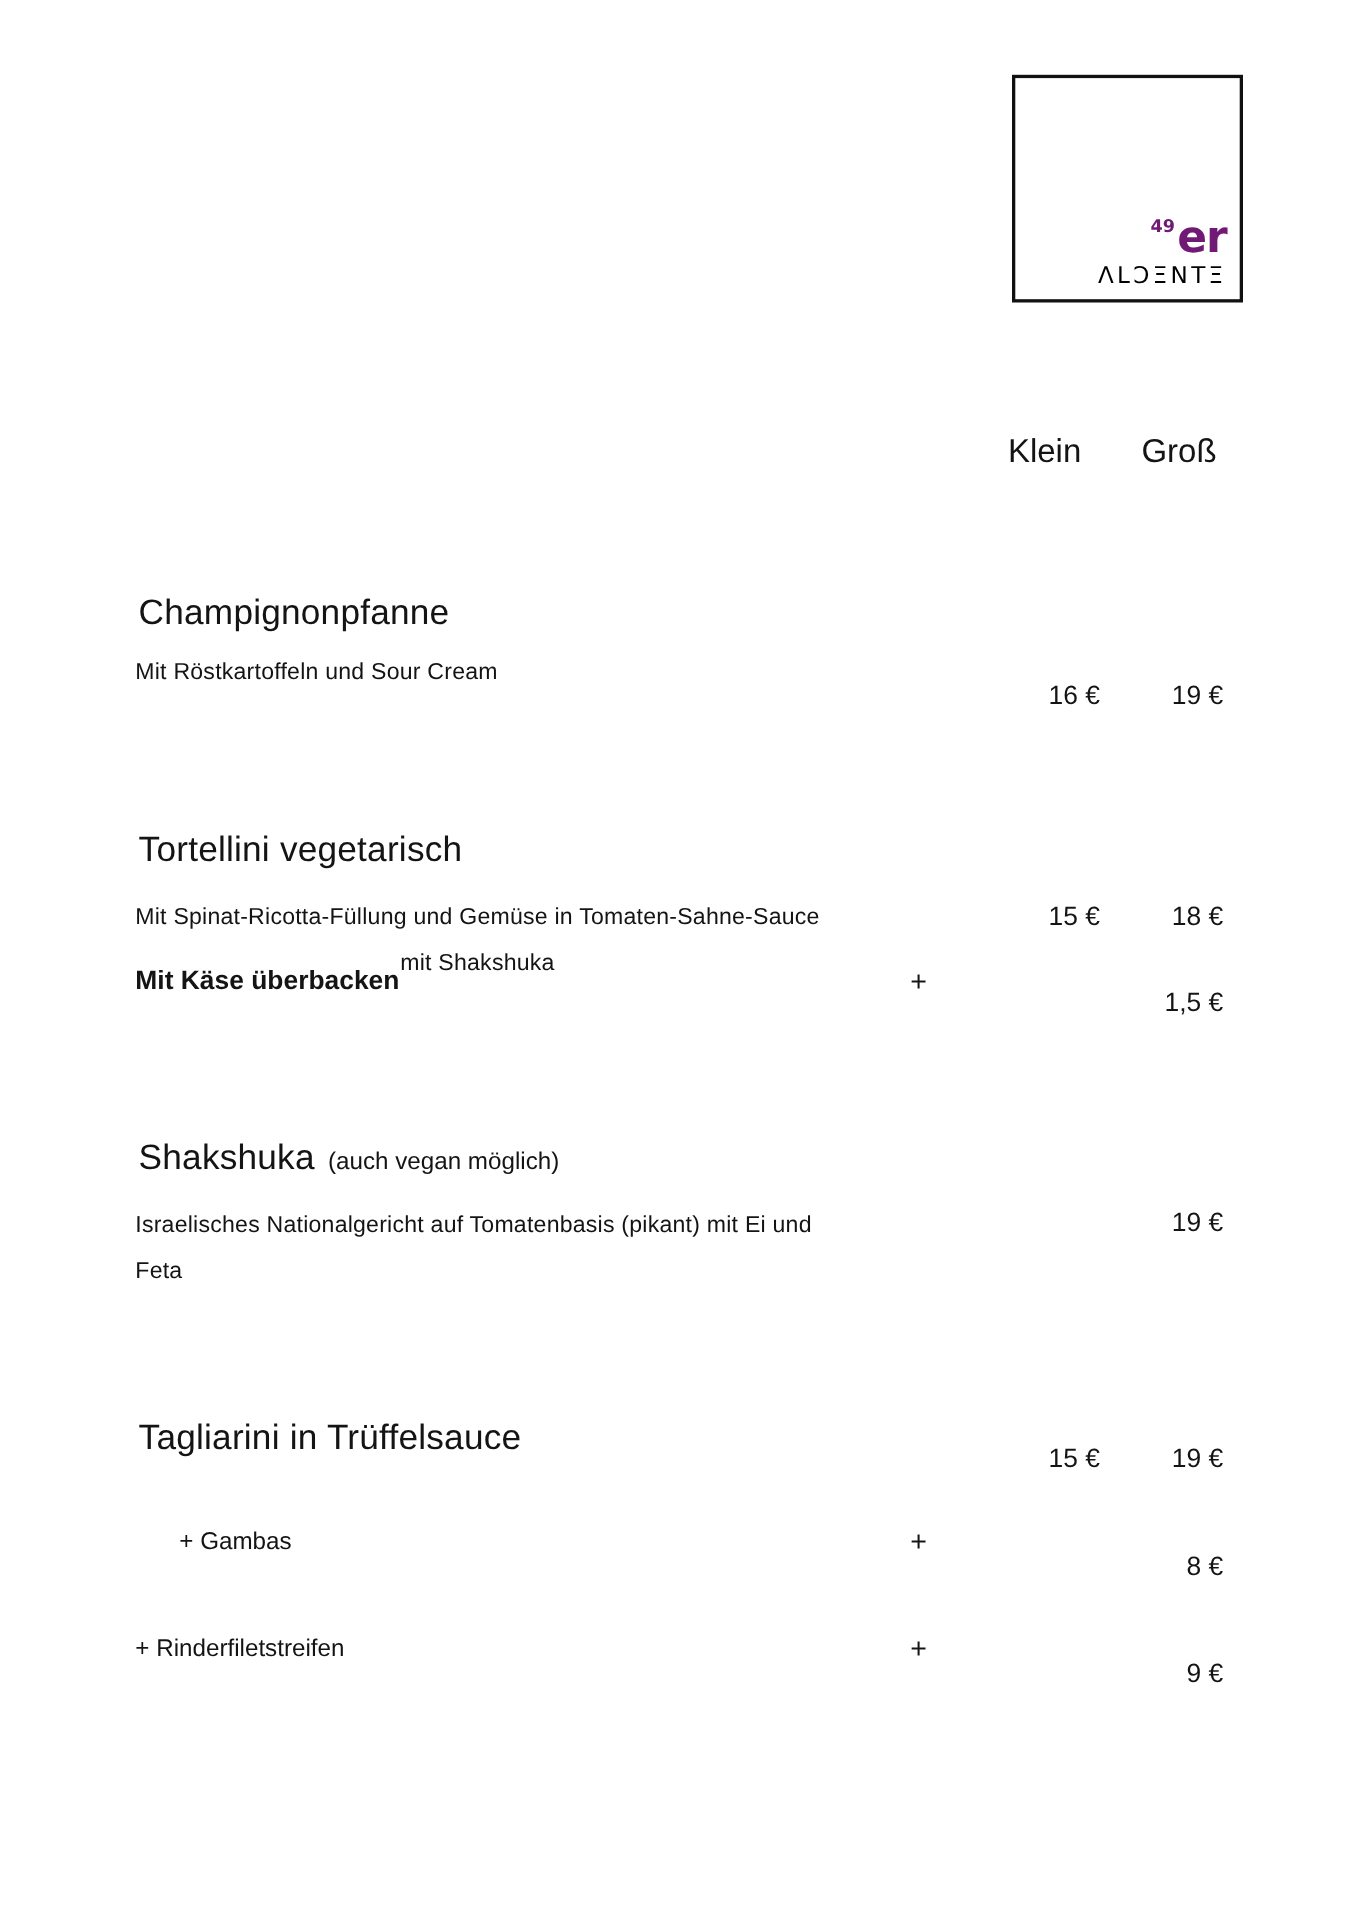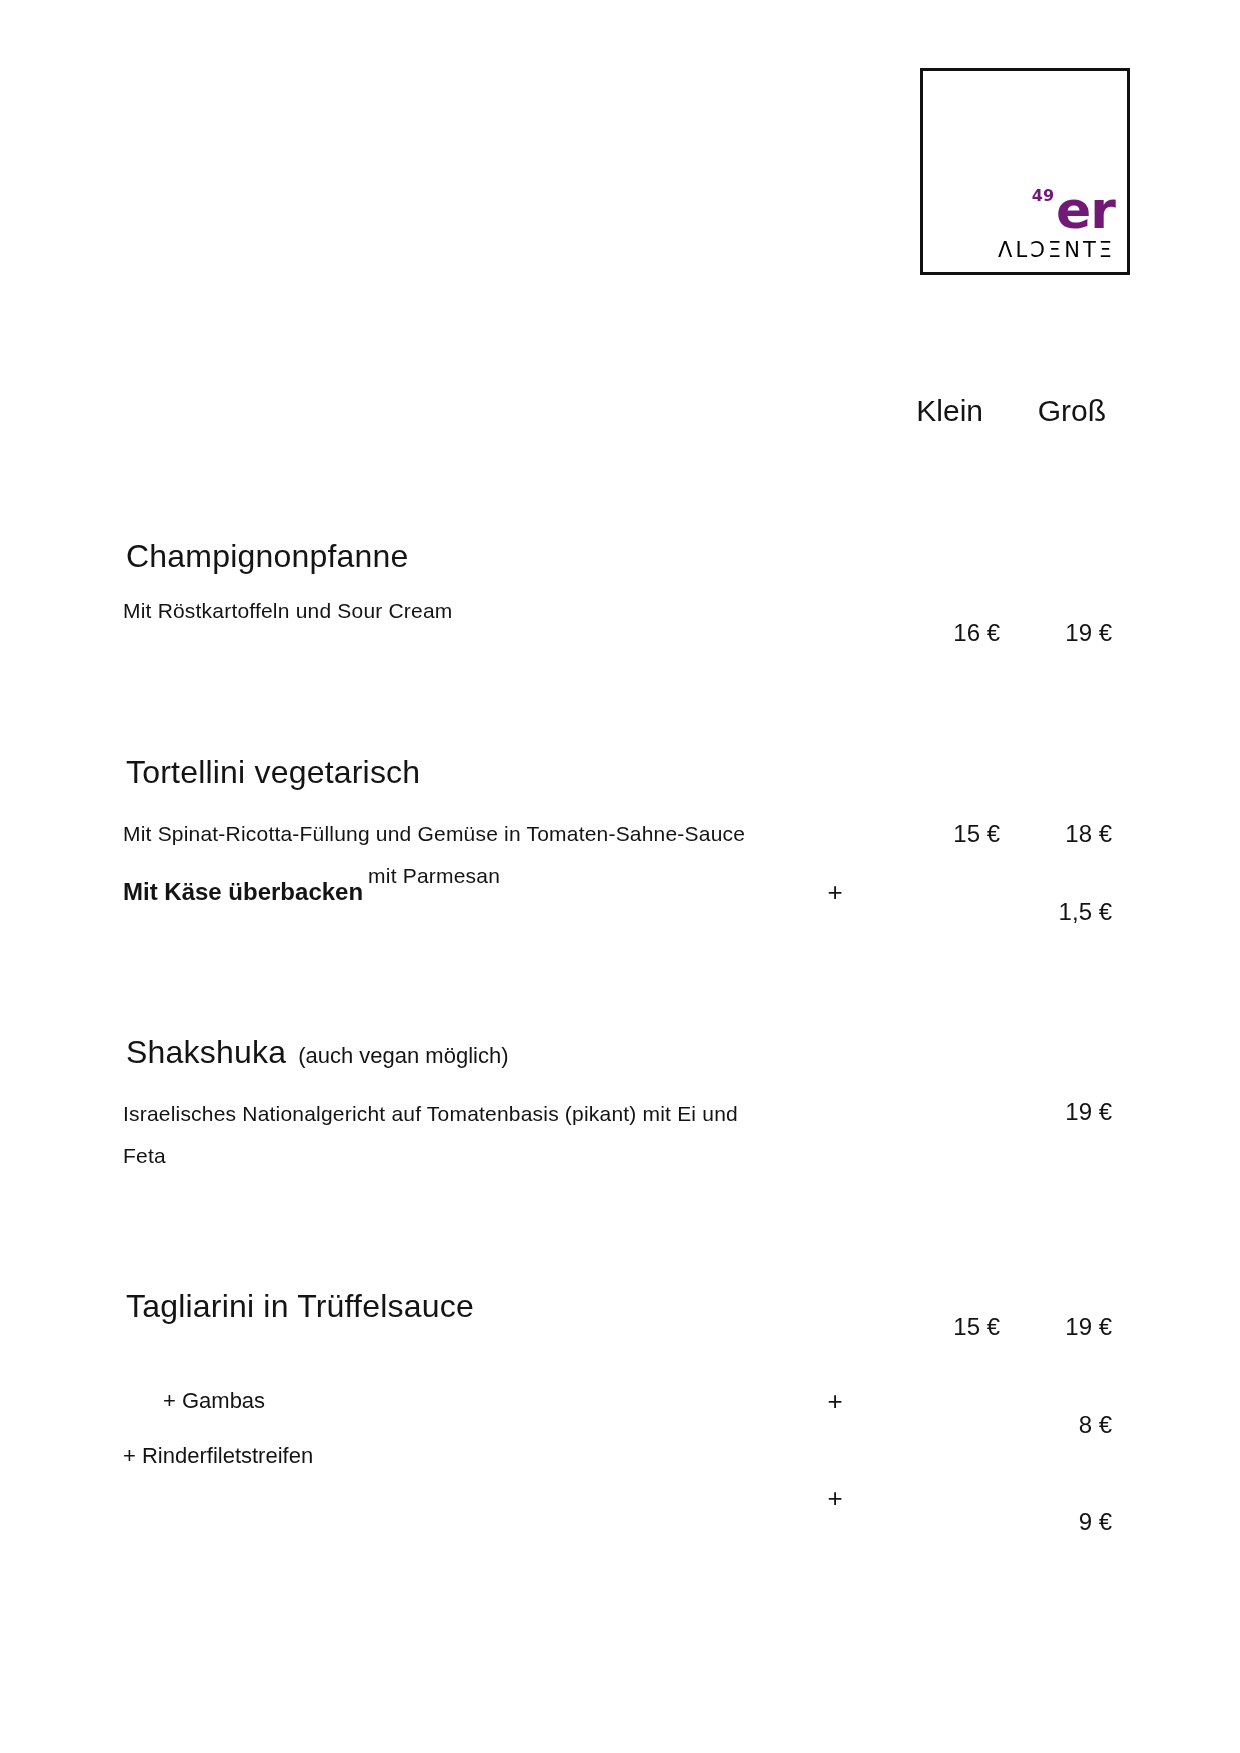--- a/index.html
+++ b/index.html
@@ -27,21 +27,21 @@
     box-sizing:content-box;
   }
   .logo-line{
     display:flex;
     align-items:flex-start;
     font-family:"DejaVu Sans", sans-serif;
     font-weight:bold;
     color:#701a75;
     line-height:0.8;
   }
-  .logo-suffix{font-size:52px;letter-spacing:-1px;margin-left:2px;}
+  .logo-suffix{font-size:40px;letter-spacing:-1px;margin-left:2px;}
   .logo-wordmark{
     font-family:"DejaVu Sans", sans-serif;
     font-size:21px;
     font-weight:500;
     letter-spacing:3px;
     margin-top:6px;
     color:#000000;
   }
 
   
@@ -129,21 +129,21 @@
   <div class="abs col-header" style="right:134px;">Groß</div>
 
   <div class="abs item-name" style="top:536px;">Champignonpfanne</div>
   <div class="abs item-desc" style="top:596px;line-height:30px;">Mit Röstkartoffeln und Sour Cream</div>
   <div class="abs price" style="top:595px;right:240px;">16 €</div>
   <div class="abs price" style="top:595px;right:128px;">19 €</div>
 
   <div class="abs item-name" style="top:752px;">Tortellini vegetarisch</div>
   <div class="abs item-desc" style="top:813px;text-align:center;">
     <div>Mit Spinat-Ricotta-Füllung und Gemüse in Tomaten-Sahne-Sauce</div>
-    <div>mit Parmesan</div>
+    <div>mit Shakshuka</div>
   </div>
   <div class="abs price" style="top:796px;right:240px;">15 €</div>
   <div class="abs price" style="top:796px;right:128px;">18 €</div>
 
   <div class="abs extra-label-lg" style="top:876px;">Mit Käse überbacken</div>
   <div class="abs plus-col" style="top:876px;">+</div>
   <div class="abs price" style="top:874px;right:128px;">1,5 €</div>
 
   <div class="abs item-name" style="top:1032px;">
     <span>Shakshuka</span><span class="item-note">(auch vegan möglich)</span>
@@ -155,17 +155,17 @@
   <div class="abs price" style="top:1074px;right:128px;">19 €</div>
 
   <div class="abs item-name" style="top:1286px;">Tagliarini in Trüffelsauce</div>
   <div class="abs price" style="top:1289px;right:240px;">15 €</div>
   <div class="abs price" style="top:1289px;right:128px;">19 €</div>
 
   <div class="abs extra-label" style="top:1386px;margin-left:40px;">+ Gambas</div>
   <div class="abs plus-col" style="top:1385px;">+</div>
   <div class="abs price" style="top:1387px;right:128px;">8 €</div>
 
-  <div class="abs extra-label" style="top:1441px;">+ Rinderfiletstreifen</div>
+  <div class="abs extra-label" style="top:1483px;">+ Rinderfiletstreifen</div>
   <div class="abs plus-col" style="top:1482px;">+</div>
   <div class="abs price" style="top:1484px;right:128px;">9 €</div>
 
 </div>
 
 </body></html>

